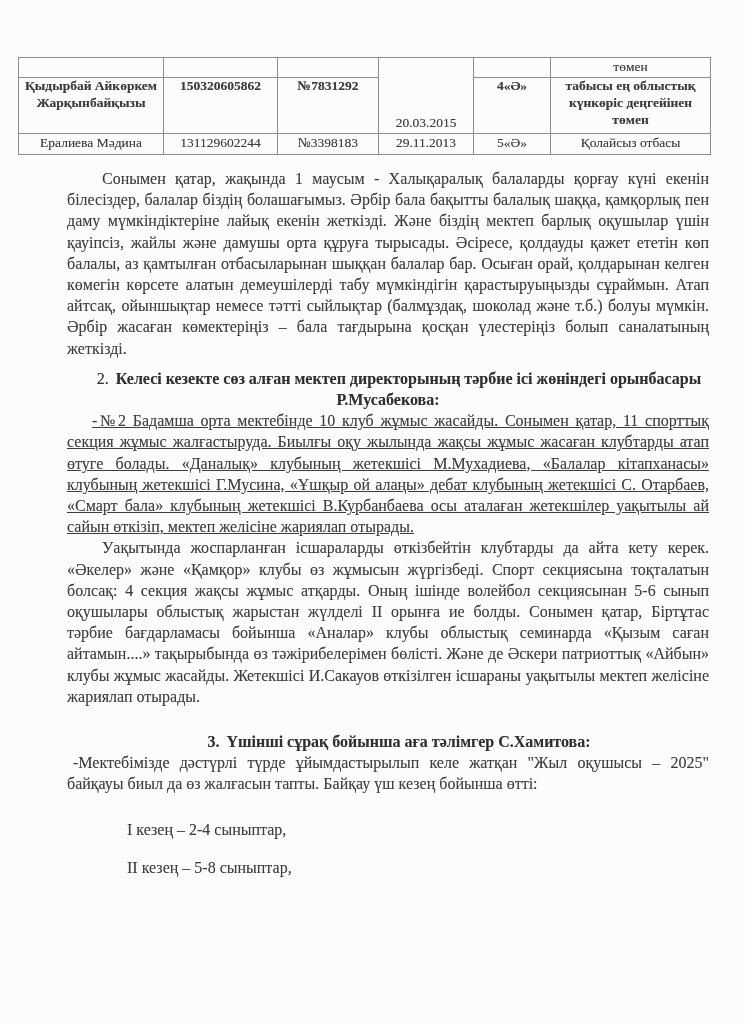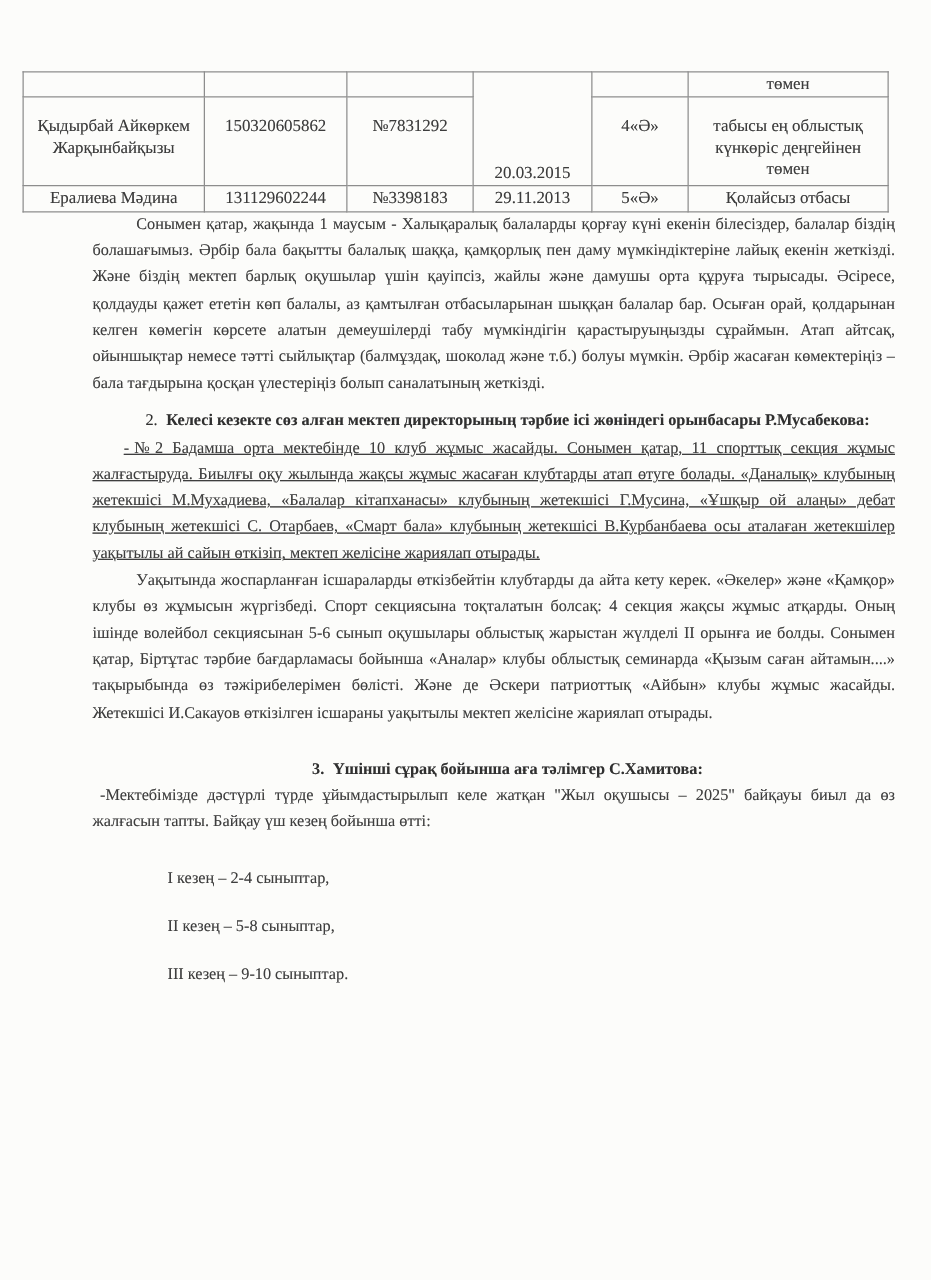--- a/index.html
+++ b/index.html
@@ -32,30 +32,30 @@
     color: #3c3c3c;
     text-shadow: 0 0 0.5px rgba(70,70,70,0.45);
   }
   .tbl td {
     border: 1px solid var(--table-border);
     text-align: center;
     vertical-align: top;
     padding: 1px 4px;
   }
   .tbl tr.r1 td { height: 16px; }
-  .tbl tr.r2 td { height: 54px; padding-top: 15px; }
+  .tbl tr.r2 td { height: 54px; padding-top: 0; font-weight: bold; }
   .tbl tr.r3 td { height: 18px; }
   .tbl td.date-cell { vertical-align: bottom; padding-bottom: 1px; }
   
   .content {
     position: absolute;
-    left: 74px;
+    left: 67px;
     top: 168px;
     width: 642px;
-    font-size: 13px;
+    font-size: 16px;
     line-height: 21.2px;
     text-align: justify;
     text-shadow: 0 0 0.5px rgba(70,70,70,0.4);
   }
   .content p { margin: 0; }
   .ind35 { text-indent: 35px; }
   .ind25 { text-indent: 25px; text-decoration: underline; }
   .ind6  { text-indent: 6px; }
   .heading {
     text-align: center;
@@ -122,17 +122,16 @@
 
     <p class="para ind35">Уақытында жоспарланған ісшараларды өткізбейтін клубтарды да айта кету керек. «Әкелер» және «Қамқор» клубы өз жұмысын жүргізбеді. Спорт секциясына тоқталатын болсақ: 4 секция жақсы жұмыс атқарды. Оның ішінде волейбол секциясынан 5-6 сынып оқушылары облыстық жарыстан жүлделі ІІ орынға ие болды. Сонымен қатар, Біртұтас тәрбие бағдарламасы бойынша «Аналар» клубы облыстық семинарда «Қызым саған айтамын....» тақырыбында өз тәжірибелерімен бөлісті. Және де Әскери патриоттық «Айбын» клубы жұмыс жасайды. Жетекшісі И.Сакауов өткізілген ісшараны уақытылы мектеп желісіне жариялап отырады.</p>
 
     <p class="heading h3"><span class="hnum">3.</span><span class="htxt">Үшінші сұрақ бойынша аға тәлімгер С.Хамитова:</span></p>
 
     <p class="para ind6">-Мектебімізде дәстүрлі түрде ұйымдастырылып келе жатқан "Жыл оқушысы – 2025" байқауы биыл да өз жалғасын тапты. Байқау үш кезең бойынша өтті:</p>
 
     <div class="stages">
       <p class="stage">І кезең – 2-4 сыныптар,</p>
       <p class="stage">ІІ кезең – 5-8 сыныптар,</p>
-      <p class="stage">ІІІ кезең – 9-10 сыныптар.</p>
     </div>
 
   </div>
 </div>
 
 </body></html>

